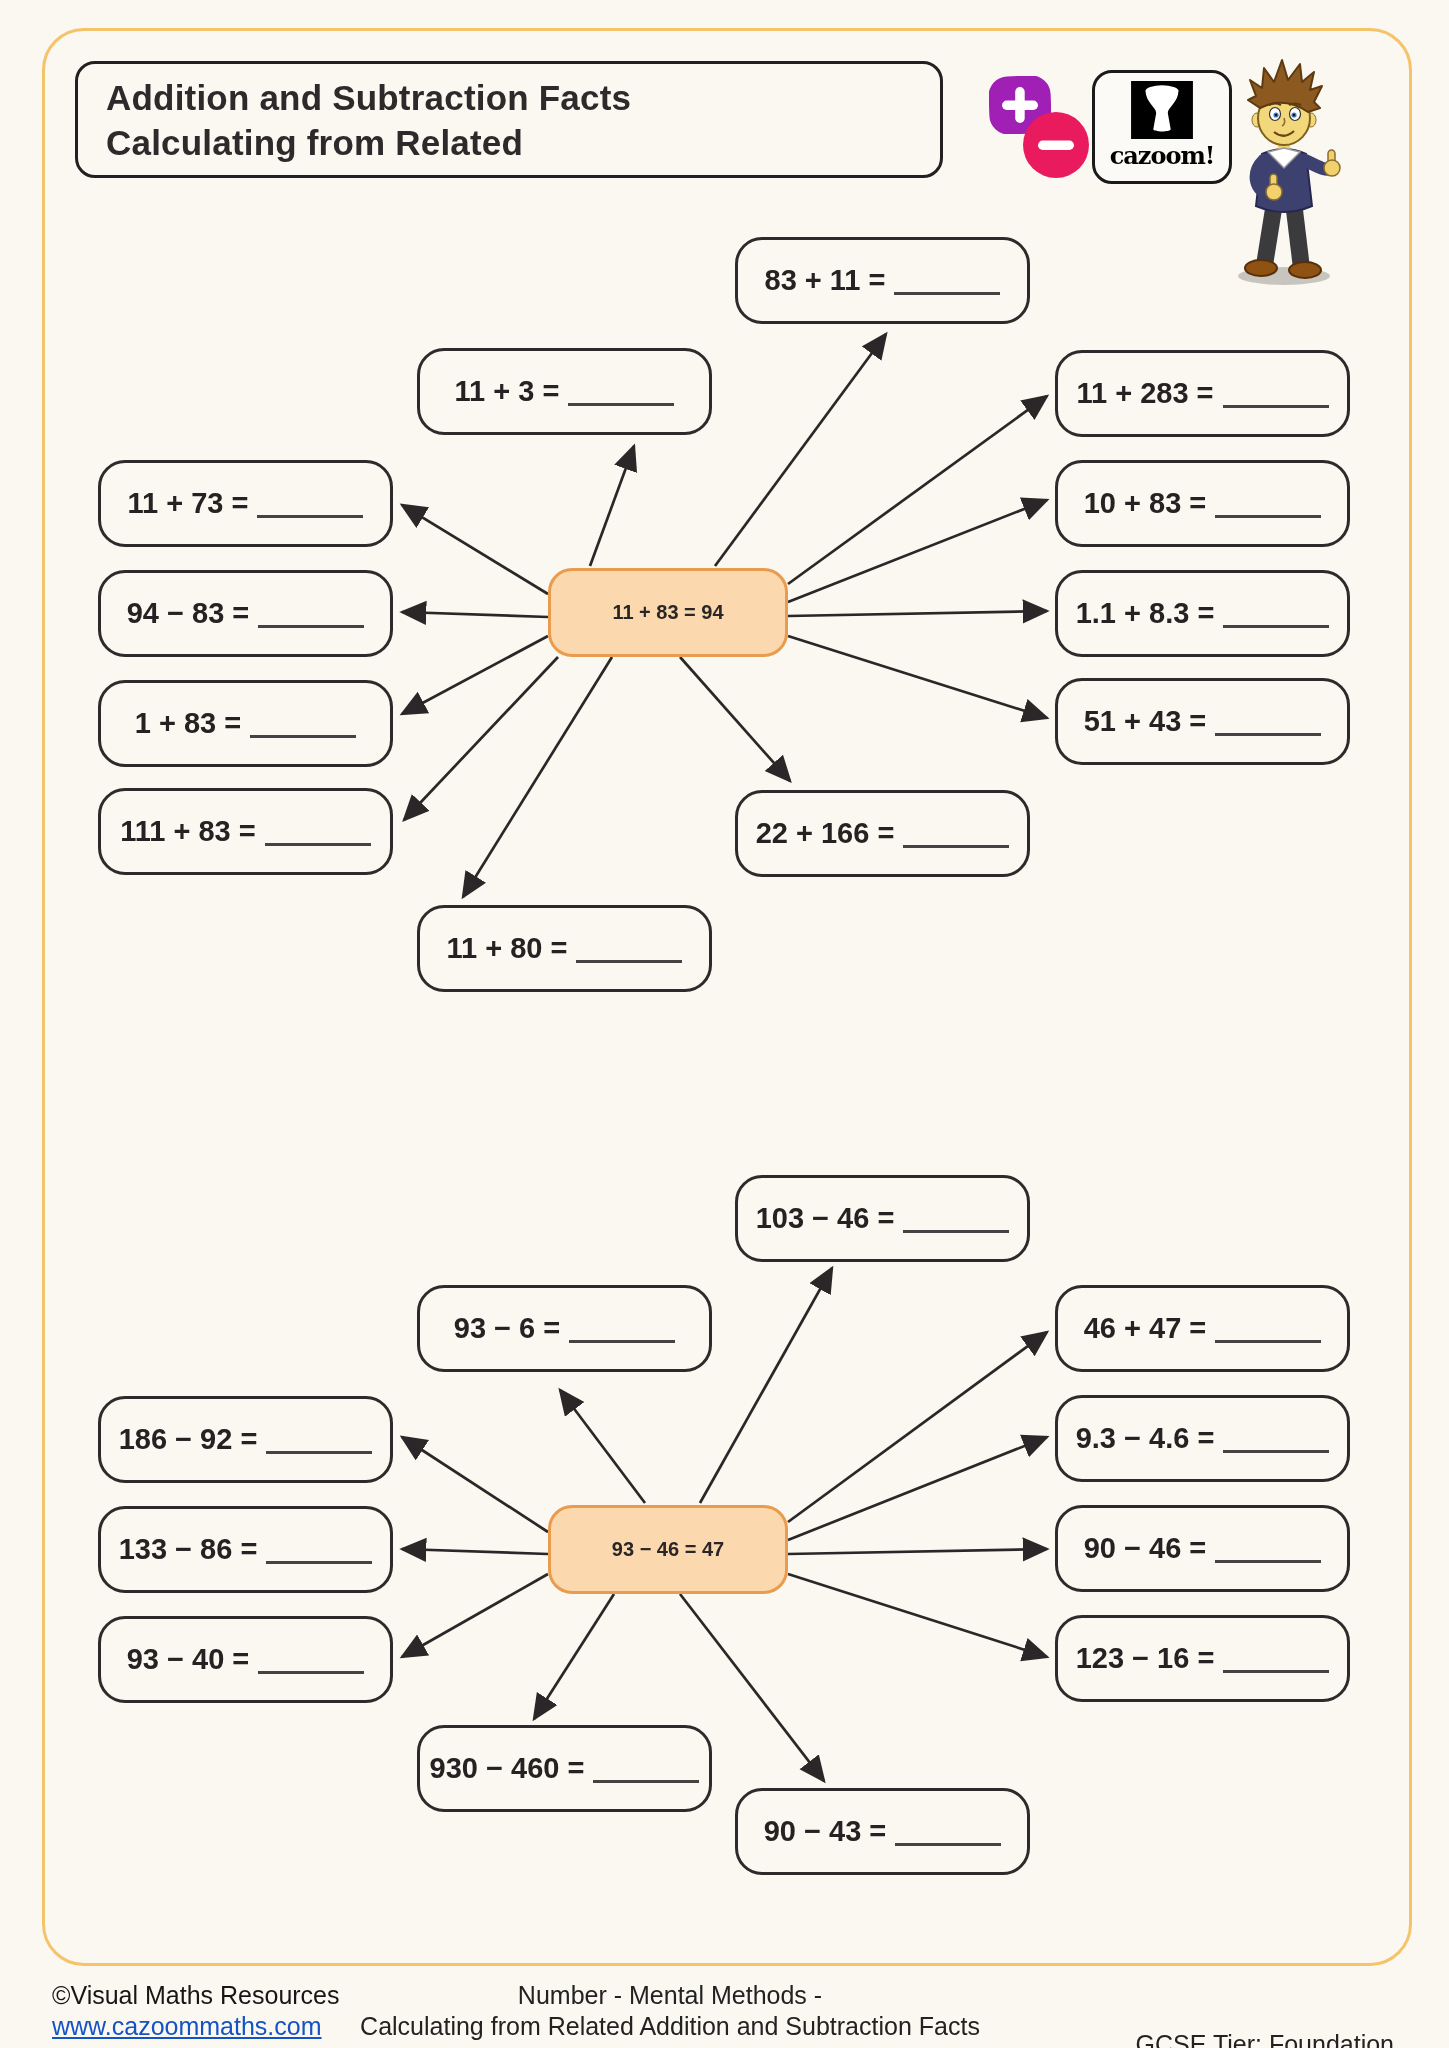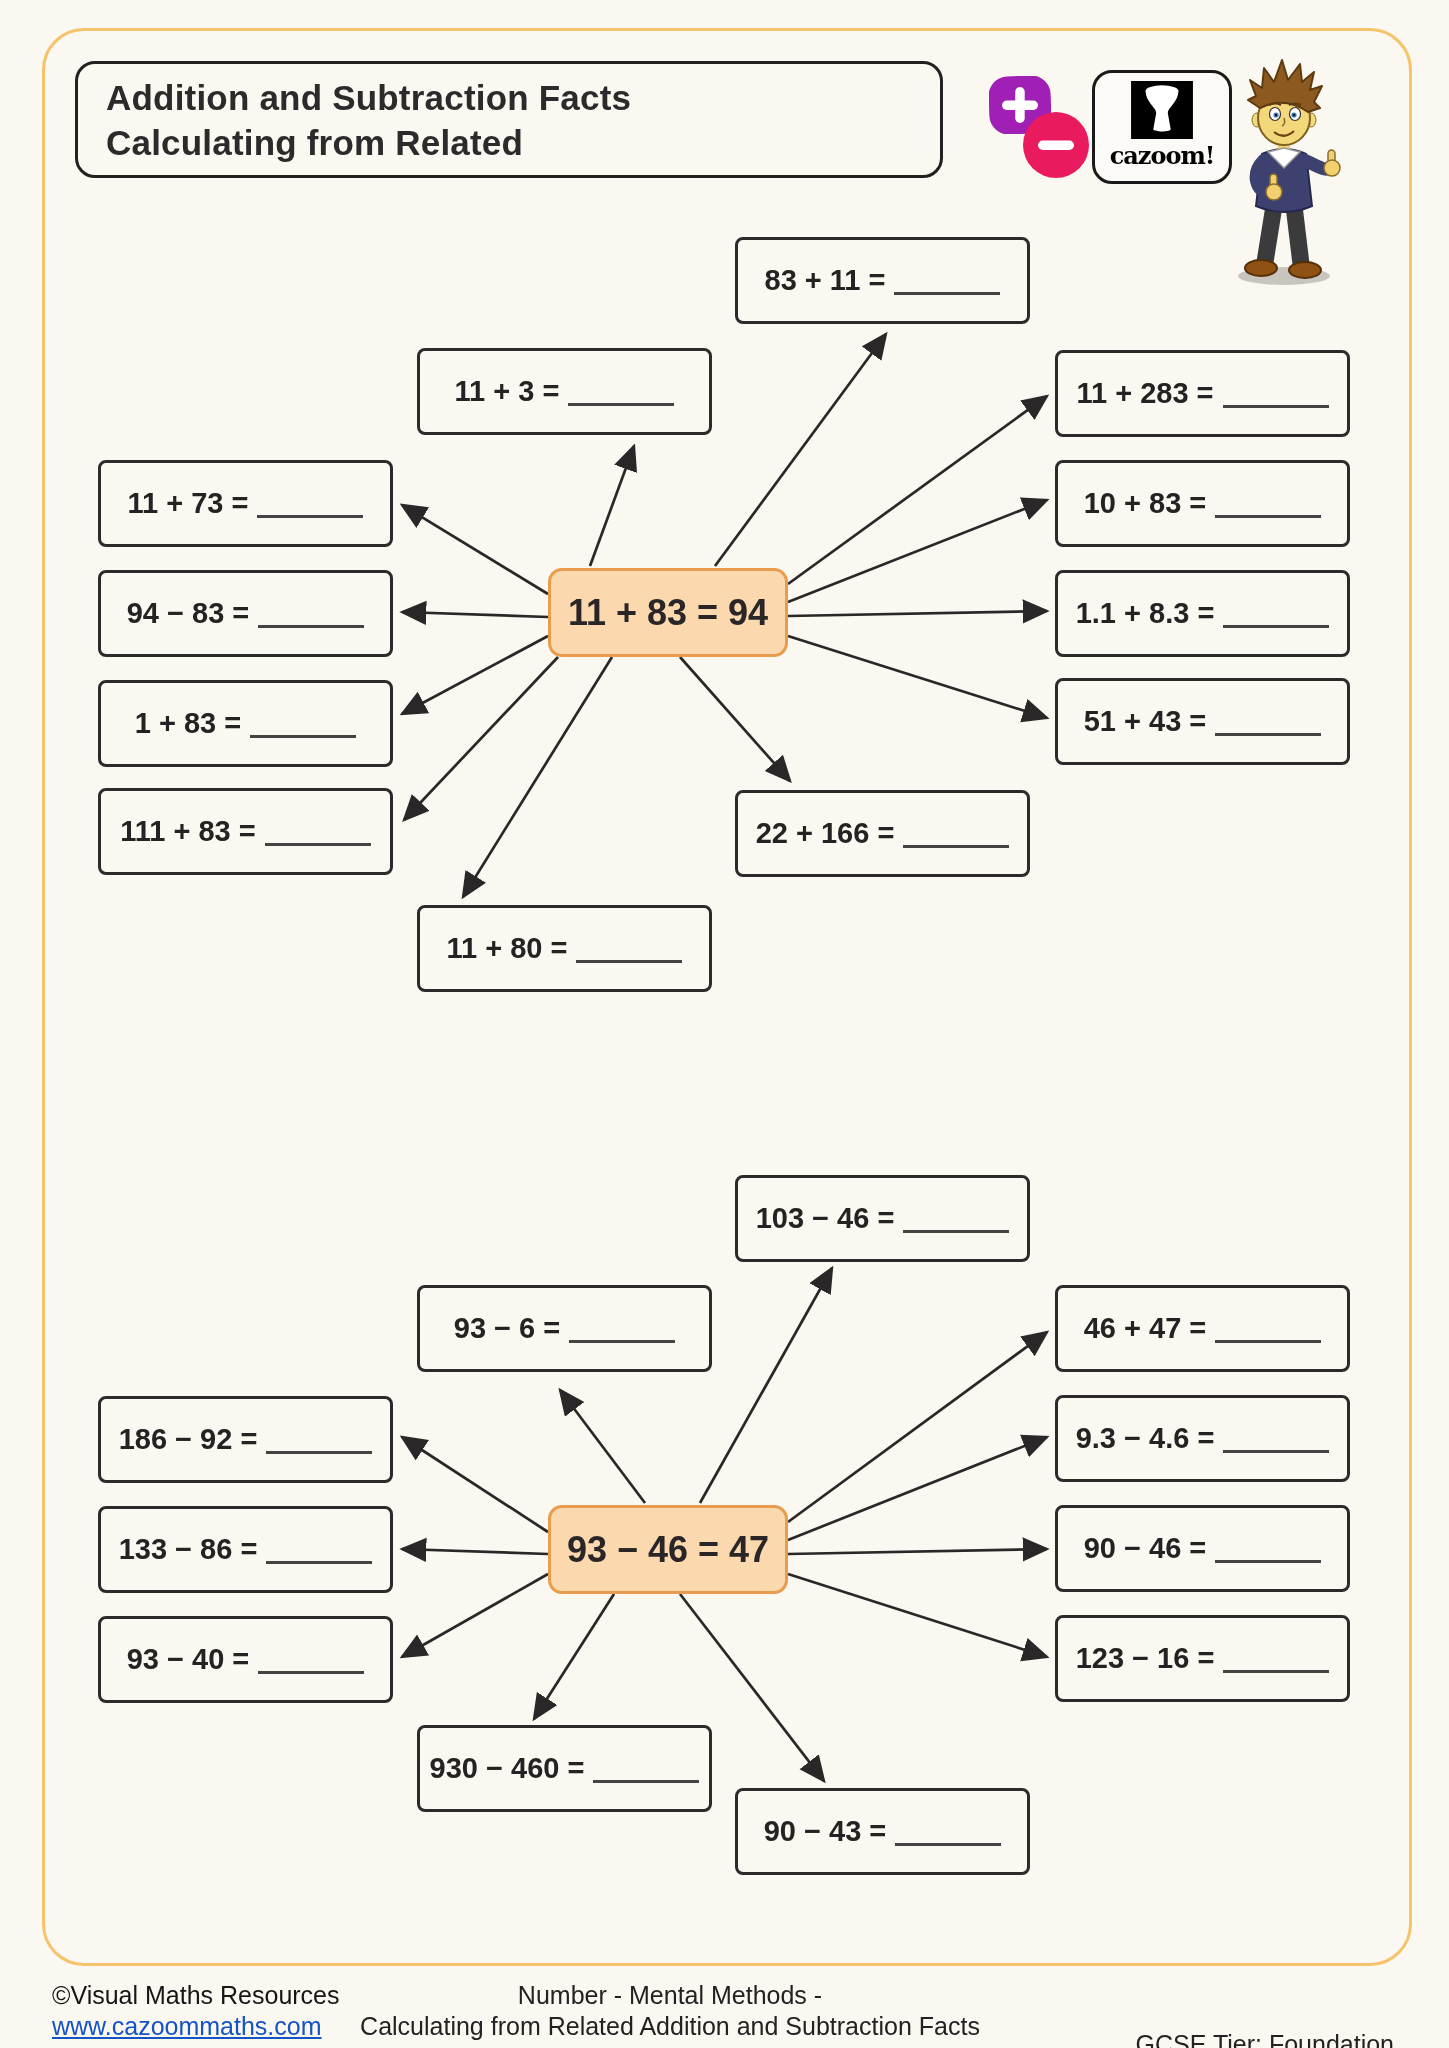--- a/index.html
+++ b/index.html
@@ -34,34 +34,34 @@
     border:3px solid #1a1a1a;border-radius:20px;background:#FBFAF6;
     box-sizing:border-box;text-align:center;
   }
   .logo-glyph{margin-top:8px;}
   .logo-text{
     font-family:"DejaVu Serif", serif;font-weight:bold;
     font-size:24px;color:#000;margin-top:-2px;letter-spacing:-1px;
   }
   .fact-box{
     position:absolute;width:295px;height:87px;box-sizing:border-box;
-    border:3px solid #2d2a2b;border-radius:8px;
+    border:3px solid #2d2a2b;border-radius:27px;
     display:flex;align-items:center;justify-content:center;gap:9px;
     font-weight:bold;font-size:29px;color:#262223;
     background:transparent;white-space:nowrap;
   }
   .fact-box .blank{
     display:inline-block;width:106px;height:0;
     border-bottom:3px solid #454243;transform:translateY(13px);
   }
   .center-box{
     position:absolute;width:240px;height:89px;box-sizing:border-box;
-    background:#FBD8AE;border:3px solid #E99C4D;border-radius:14px;
+    background:#FBD8AE;border:3px solid #E99C4D;border-radius:24px;
     display:flex;align-items:center;justify-content:center;
-    font-weight:bold;font-size:36px;color:#2a2627;white-space:nowrap;
+    font-weight:bold;font-size:20px;color:#2a2627;white-space:nowrap;
   }
   .arrows{position:absolute;left:0;top:0;pointer-events:none;}
   .arrow{stroke:#2b2728;stroke-width:2.7;}
   .footer-copy{position:absolute;left:52px;top:1980px;font-size:25px;line-height:31px;color:#161616;}
   .footer-copy a{color:#1453C4;text-decoration:underline;}
   .footer-topic{
     position:absolute;left:260px;top:1980px;width:820px;
     text-align:center;font-size:25px;line-height:31px;color:#222;
   }
   .footer-tier{position:absolute;right:55px;top:2002px;font-size:25px;color:#222;margin-top:28px;}

